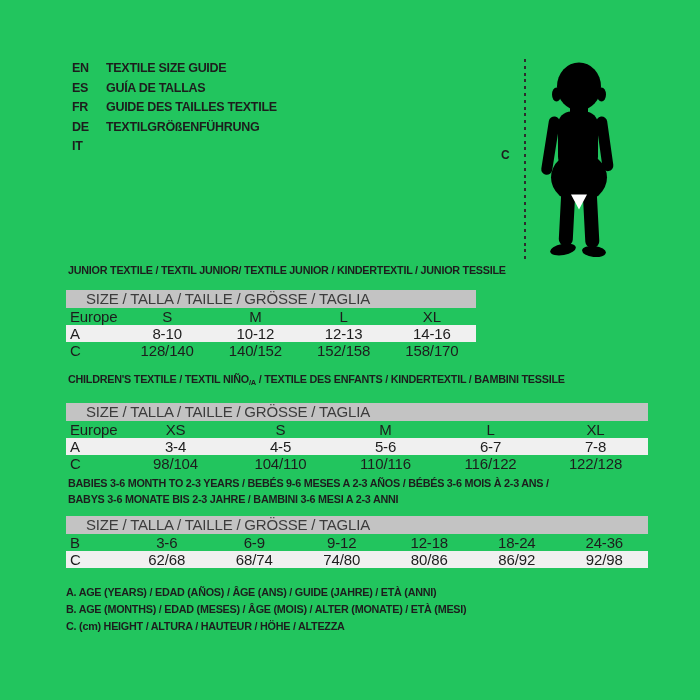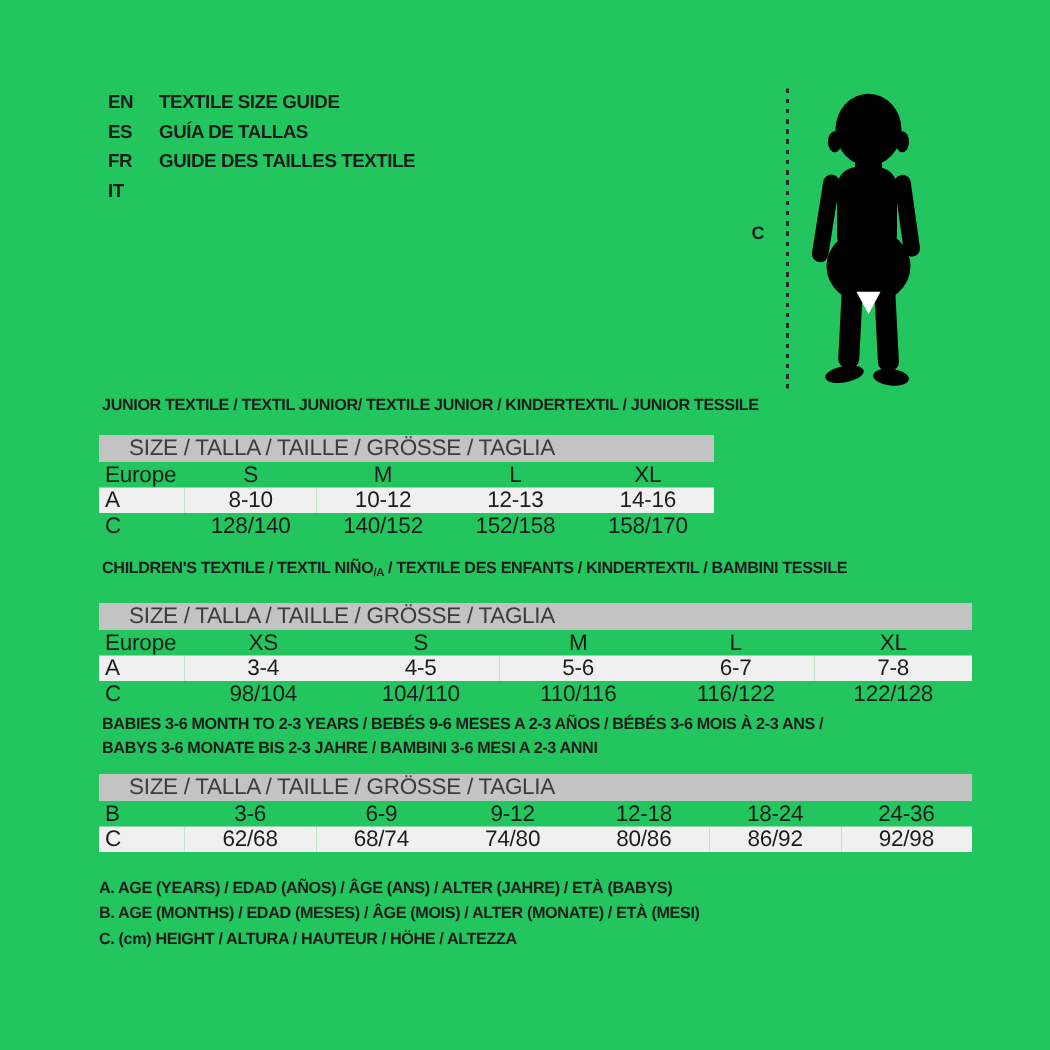--- a/index.html
+++ b/index.html
@@ -68,20 +68,24 @@
     </div>
     <div class="lang-row">
       <span class="lang-code">ES</span>
       <span class="lang-label">GUÍA DE TALLAS</span>
     </div>
     <div class="lang-row">
       <span class="lang-code">FR</span>
       <span class="lang-label">GUIDE DES TAILLES TEXTILE</span>
     </div>
     <div class="lang-row">
+      <span class="lang-code">DE</span>
+      <span class="lang-label">TEXTILGRÖßENFÜHRUNG</span>
+    </div>
+    <div class="lang-row">
       <span class="lang-code">IT</span>
     </div>
   </div>
 
   <span class="c-label">C</span>
   <div class="measure-line"></div>
   <svg class="baby-svg" width="92" height="201" viewBox="0 0 92 200" aria-hidden="true">
     <g fill="#000">
 
       <ellipse cx="47" cy="29" rx="22" ry="24"></ellipse>
@@ -221,18 +225,18 @@
           <td>74/80</td>
           <td>80/86</td>
           <td>86/92</td>
           <td>92/98</td>
         </tr>
       </tbody>
     </table>
   </section>
 
   <footer class="legend">
-    <div class="legend-line">A. AGE (YEARS) / EDAD (AÑOS) / ÂGE (ANS) / ALTER (JAHRE) / ETÀ (BABYS)</div>
+    <div class="legend-line">A. AGE (YEARS) / EDAD (AÑOS) / ÂGE (ANS) / GUIDE (JAHRE) / ETÀ (ANNI)</div>
     <div class="legend-line">B. AGE (MONTHS) / EDAD (MESES) / ÂGE (MOIS) / ALTER (MONATE) / ETÀ (MESI)</div>
     <div class="legend-line">C. (cm) HEIGHT / ALTURA / HAUTEUR / HÖHE / ALTEZZA</div>
   </footer>
 
 </div>
 
 </body></html>

